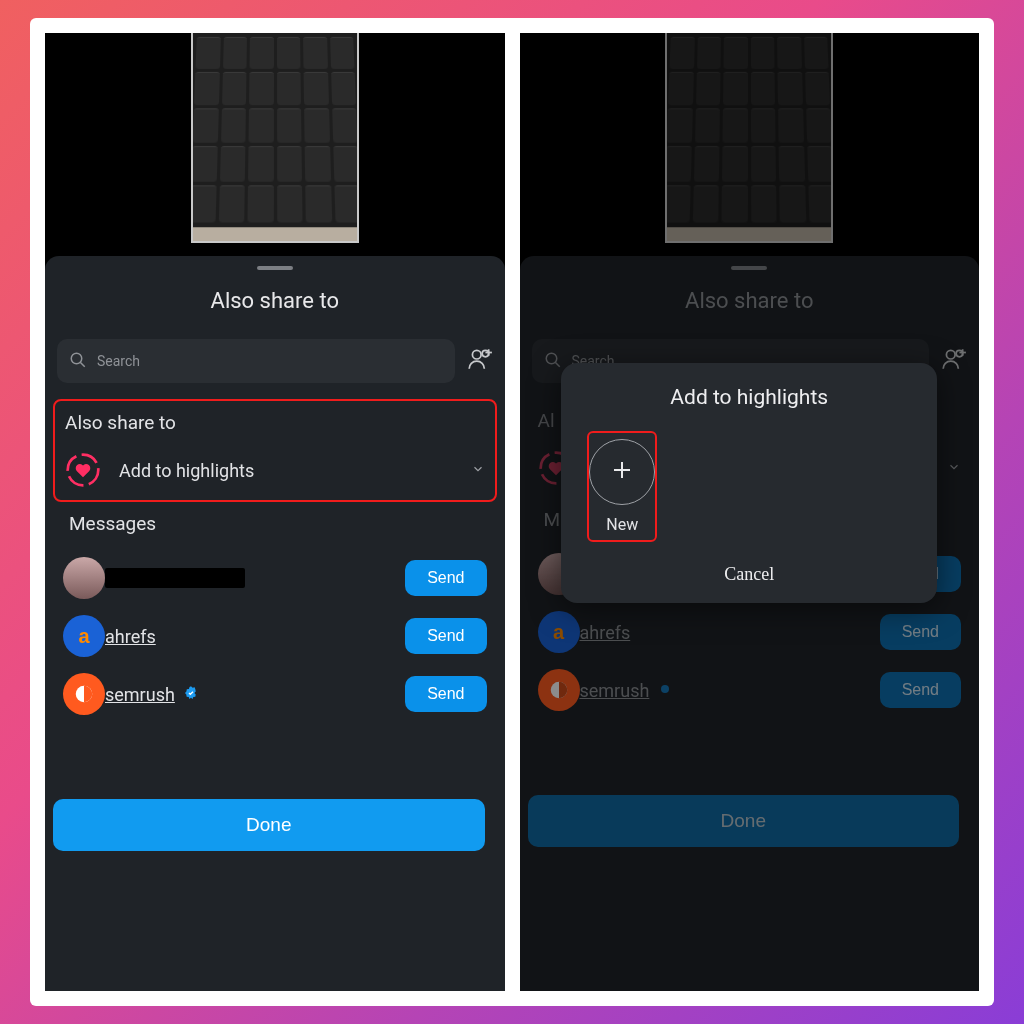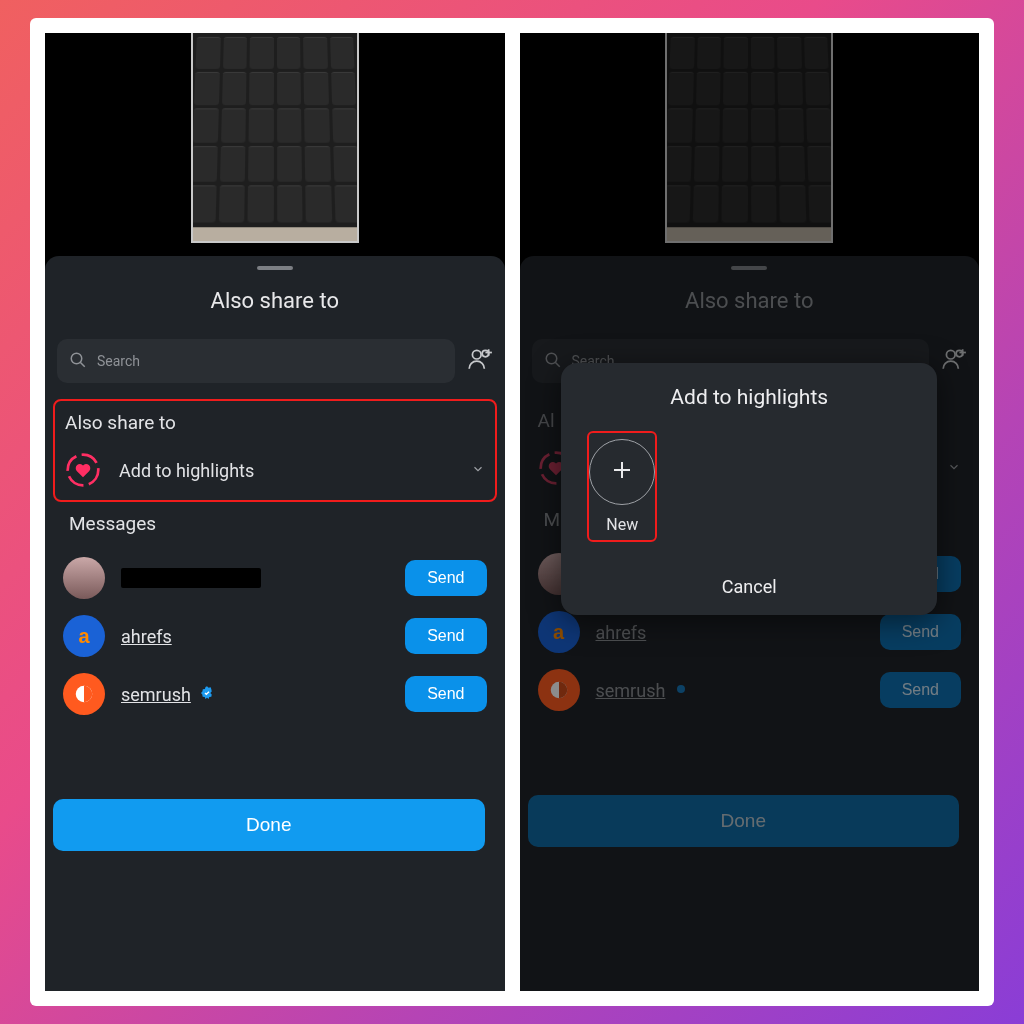--- a/index.html
+++ b/index.html
@@ -123,21 +123,20 @@
     width: 36px; height: 36px;
     position: relative;
   }
   .heart-ring svg { width: 100%; height: 100%; }
   .hl-text { color: #e2e3e6; font-size: 18px; flex: 1; }
   .chev svg { width: 14px; height: 14px; stroke: #9ea1a6; fill: none; stroke-width: 2; }
   .msg-list { padding: 0 18px; position: relative; }
   .msg-item {
     display: flex;
     align-items: center;
-    gap: 16px;
     height: 58px;
   }
   .avatar {
     width: 42px; height: 42px;
     border-radius: 50%;
     flex-shrink: 0;
     display: flex;
     align-items: center;
     justify-content: center;
     color: #fff;
@@ -226,21 +225,22 @@
   .hl-opt-label { color: #e2e3e6; font-size: 16px; }
   .redbox-small {
     border: 2.5px solid #f01c1c;
     border-radius: 6px;
     padding: 6px 0 6px;
   }
   .modal-cancel {
     color: #eeeef0;
     font-size: 18px;
     text-align: center;
-    margin-top: 26px;
+    margin-top: 14px;
+    font-family: Liberation Serif, serif;
   }
 
   
   .sheet2 { top: 223px; }
   .sheet2 .redbox { border: none; padding-left: 10px; }
   .sheet2 .section-label.first { color: #7d8085; }
   .row-partial { display:flex; align-items:center; gap:18px; }
 </style>
 </head>
 <body>

